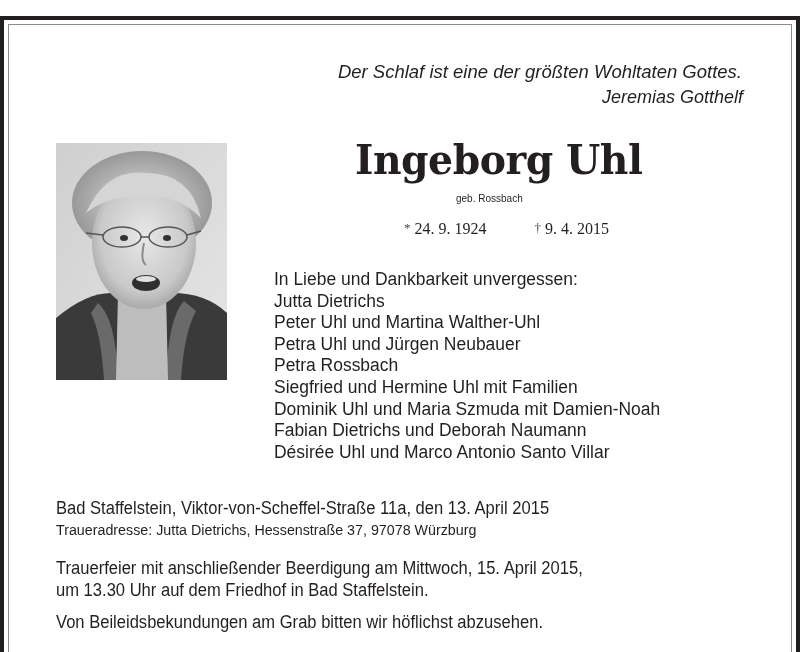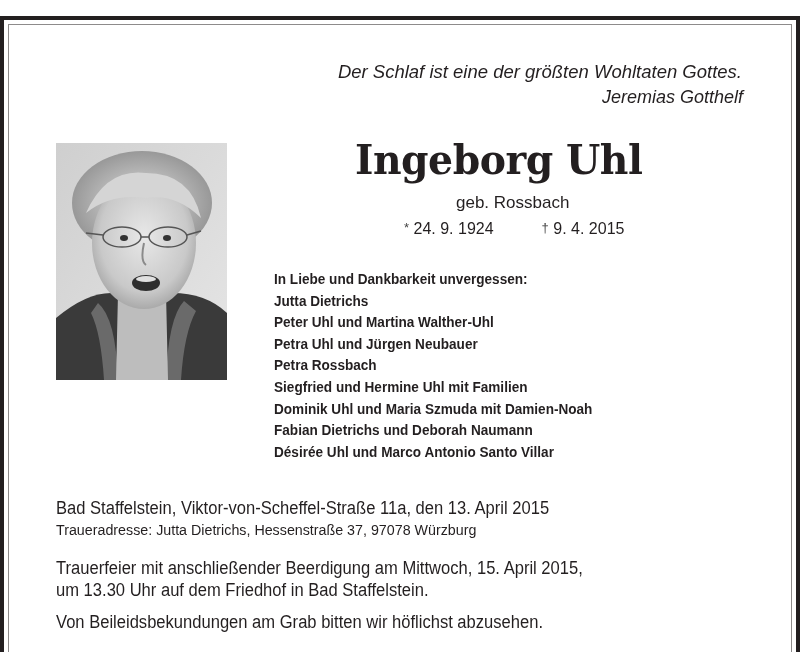--- a/index.html
+++ b/index.html
@@ -24,26 +24,26 @@
 
   .photo {
     position: absolute; left: 52px; top: 123px; width: 171px; height: 237px;
     overflow: hidden; background: #d9d9d9;
   }
 
   .name {
     left: 351px; top: 116px; font-size: 41px; font-weight: bold;
     letter-spacing: -0.5px; transform: scaleX(0.96); transform-origin: left top;
   }
-  .maiden { left: 452px; top: 173px; font-size: 17px; }
-  .dates { left: 400px; top: 200px; font-size: 16px; }
+  .maiden { left: 452px; top: 173px; font-size: 10px; }
+  .dates { left: 400px; top: 200px; font-size: 16px; font-family: Liberation Serif, serif; }
   .dates .sym { font-size: 13px; color: #444; position: relative; top: -2px; }
   .dates .gap { display: inline-block; width: 48px; }
 
-  .mourners { left: 270px; top: 249px; font-size: 14px; line-height: 21.6px; font-weight: bold; }
+  .mourners { left: 270px; top: 249px; font-size: 18px; line-height: 21.6px; }
   .mourners div { transform: scaleX(0.97); transform-origin: left top; }
 
   .cond { transform: scaleX(0.92); transform-origin: left top; }
   .place { left: 52px; top: 478px; font-size: 18px; }
   .address { left: 52px; top: 501px; font-size: 15.5px; }
   .ceremony { left: 52px; top: 537px; font-size: 18px; line-height: 22px; }
   .note { left: 52px; top: 592px; font-size: 18px; }
 </style>
 </head>
 <body>

